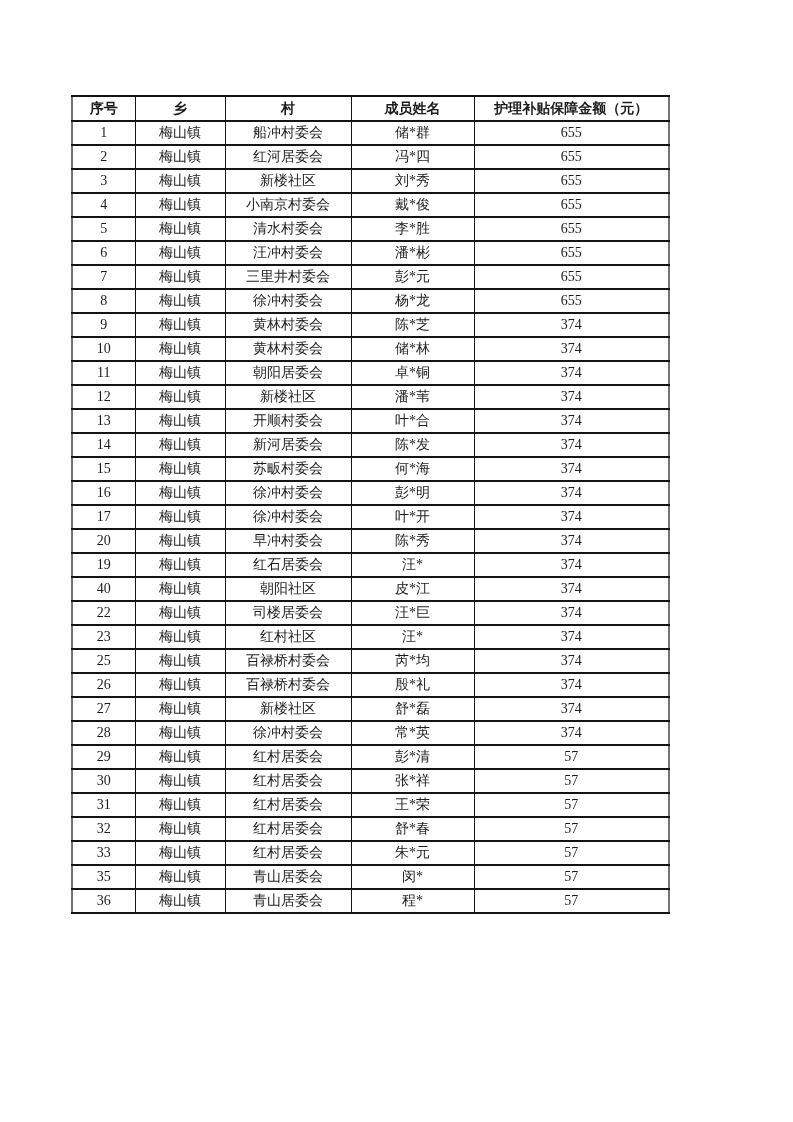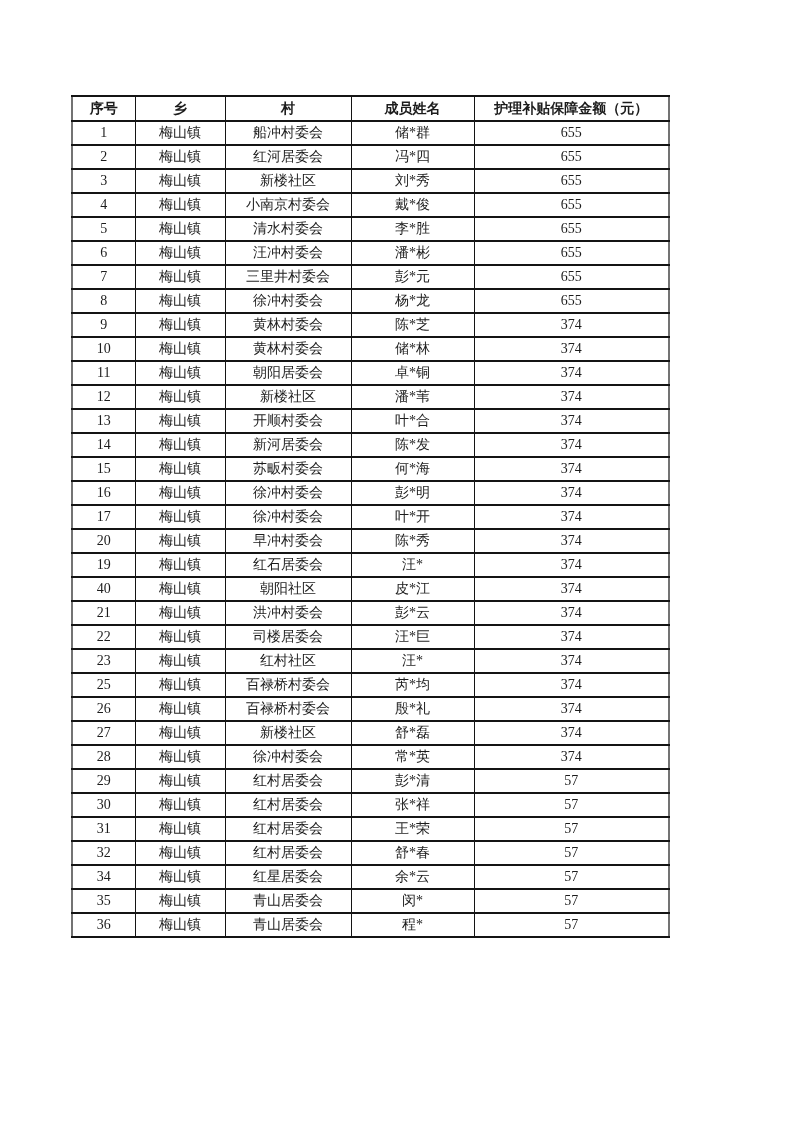--- a/index.html
+++ b/index.html
@@ -207,27 +207,20 @@
           <td>374</td>
         </tr>
         <tr>
           <td>40</td>
           <td>梅山镇</td>
           <td>朝阳社区</td>
           <td>皮*江</td>
           <td>374</td>
         </tr>
         <tr>
-          <td>21</td>
-          <td>梅山镇</td>
-          <td>洪冲村委会</td>
-          <td>彭*云</td>
-          <td>374</td>
-        </tr>
-        <tr>
           <td>22</td>
           <td>梅山镇</td>
           <td>司楼居委会</td>
           <td>汪*巨</td>
           <td>374</td>
         </tr>
         <tr>
           <td>23</td>
           <td>梅山镇</td>
           <td>红村社区</td>
@@ -284,24 +277,24 @@
           <td>57</td>
         </tr>
         <tr>
           <td>32</td>
           <td>梅山镇</td>
           <td>红村居委会</td>
           <td>舒*春</td>
           <td>57</td>
         </tr>
         <tr>
-          <td>34</td>
-          <td>梅山镇</td>
-          <td>红星居委会</td>
-          <td>余*云</td>
+          <td>33</td>
+          <td>梅山镇</td>
+          <td>红村居委会</td>
+          <td>朱*元</td>
           <td>57</td>
         </tr>
         <tr>
           <td>35</td>
           <td>梅山镇</td>
           <td>青山居委会</td>
           <td>闵*</td>
           <td>57</td>
         </tr>
         <tr>

